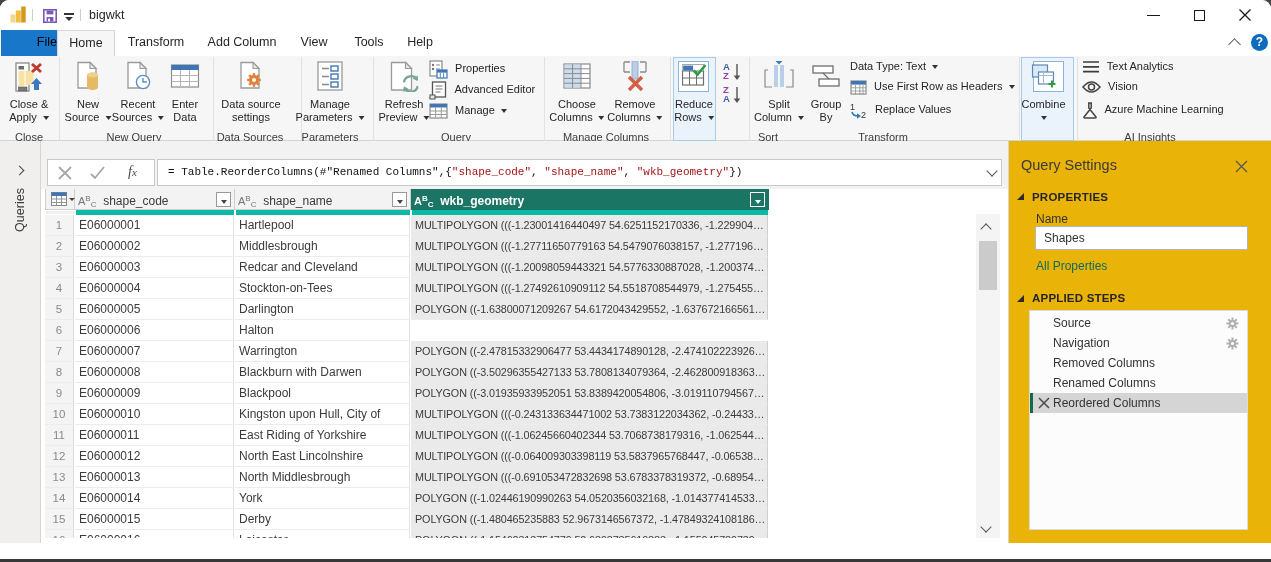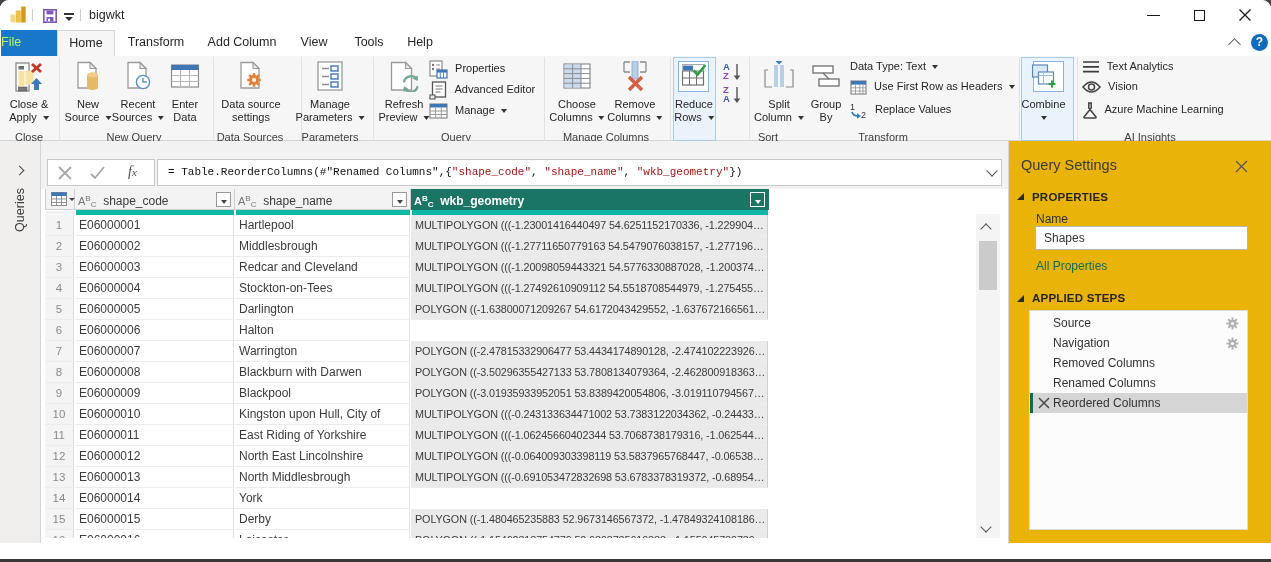--- a/index.html
+++ b/index.html
@@ -6,21 +6,21 @@
 html,body{width:1271px;height:562px;overflow:hidden}
 body{background:#454545;font-family:"Liberation Sans",sans-serif;-webkit-font-smoothing:antialiased}
 .abs{position:absolute}
 #win{position:absolute;left:0;top:0;width:1271px;height:562px;background:#fff;border-radius:9px 9px 0 0;overflow:hidden}
 
 #title{position:absolute;left:0;top:0;width:1271px;height:30px;background:#fff}
 .vsep{position:absolute;width:1px;background:#cfcfcf}
 #bigwkt{position:absolute;left:89px;top:8px;font-size:12.5px;color:#252525}
 
 #tabs{position:absolute;left:0;top:30px;width:1271px;height:26px;background:#fff}
-#filetab{position:absolute;left:1px;top:0;width:56px;height:26px;background:#1877c9;color:#bef264;font-size:12.5px;text-align:left;line-height:25px}
+#filetab{position:absolute;left:1px;top:0;width:56px;height:26px;background:#1877c9;color:#000000;font-size:12.5px;text-align:right;line-height:25px}
 #hometab{position:absolute;left:57px;top:0;width:58px;height:26px;background:#f6f6f6;border:1px solid #d8d8d8;border-bottom:none;color:#252525;font-size:12.5px;text-align:center;line-height:25px}
 .tab{position:absolute;top:0;height:26px;line-height:25px;font-size:12.5px;color:#262626;text-align:center}
 
 #ribbon{position:absolute;left:0;top:56px;width:1271px;height:85px;background:#f6f6f6;border-bottom:1px solid #d4d4d4}
 .rsep{position:absolute;top:1px;height:84px;width:1px;background:#e2e2e2}
 .glabel{position:absolute;top:75px;height:12px;font-size:11px;color:#3c3c3c;text-align:center;white-space:nowrap}
 .bigbtn{position:absolute;top:0;text-align:center;white-space:nowrap}
 .bt{font-size:11px;color:#252525;line-height:12.5px}
 .icw{position:absolute;top:5px;left:50%;transform:translateX(-50%)}
 .btxt{position:absolute;top:42px;left:50%;transform:translateX(-50%);text-align:center;white-space:nowrap}
@@ -472,20 +472,21 @@
   <div class="tr" style="top:252px">
           <div class="td c0">13</div>
           <div class="td c1">E06000013</div>
           <div class="td c2">North Middlesbrough</div>
           <div class="td c3">MULTIPOLYGON (((-0.691053472832698 53.6783378319372, -0.68954…</div>
         </div>
   <div class="tr" style="top:273px">
           <div class="td c0">14</div>
           <div class="td c1">E06000014</div>
           <div class="td c2">York</div>
+          <div class="td c3">POLYGON ((-1.02446190990263 54.0520356032168, -1.014377414533…</div>
         </div>
   <div class="tr" style="top:294px">
           <div class="td c0">15</div>
           <div class="td c1">E06000015</div>
           <div class="td c2">Derby</div>
           <div class="td c3">POLYGON ((-1.480465235883 52.9673146567372, -1.47849324108186…</div>
         </div>
   <div class="tr" style="top:315px">
           <div class="td c0">16</div>
           <div class="td c1">E06000016</div>

